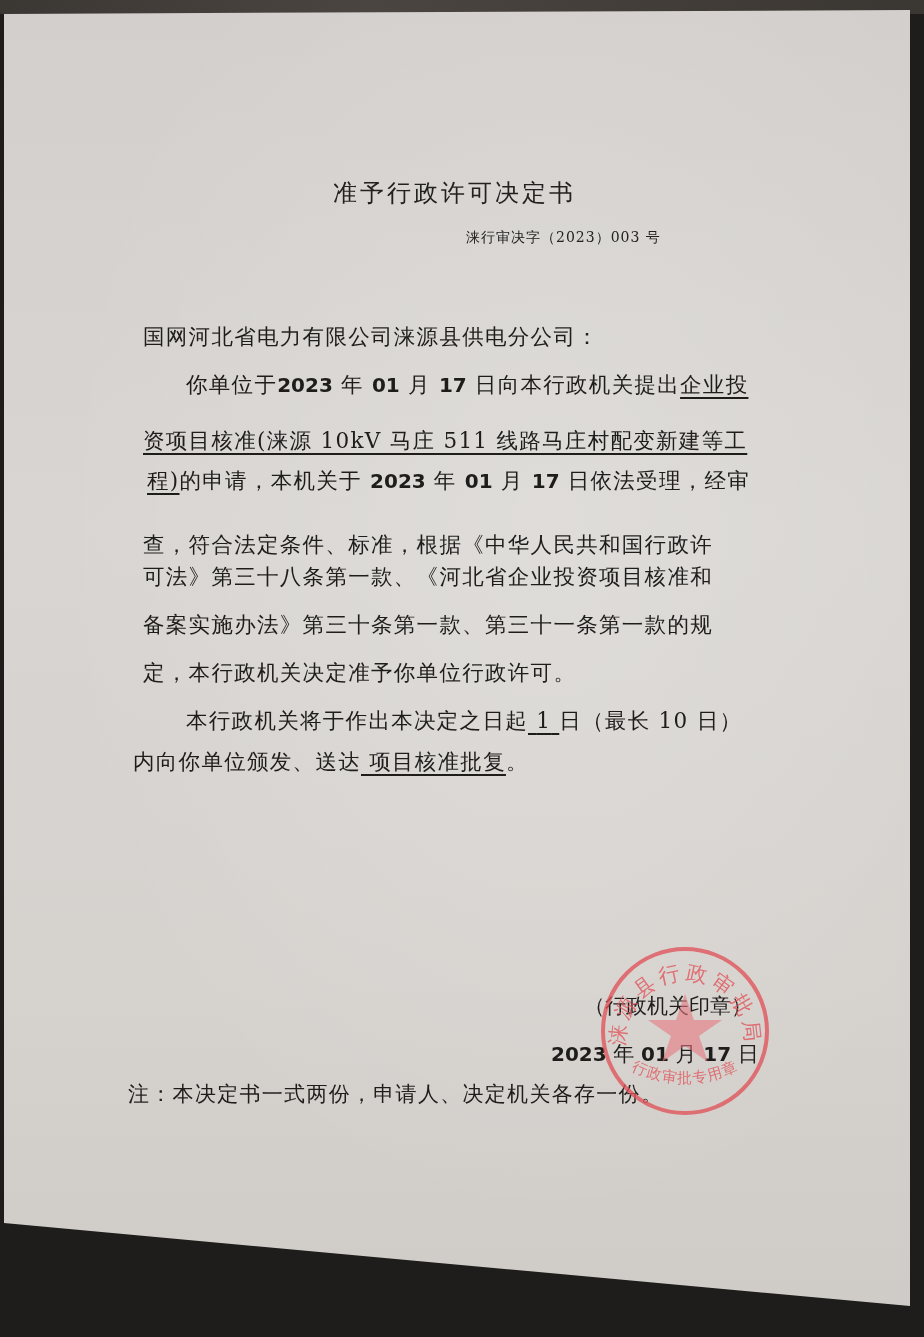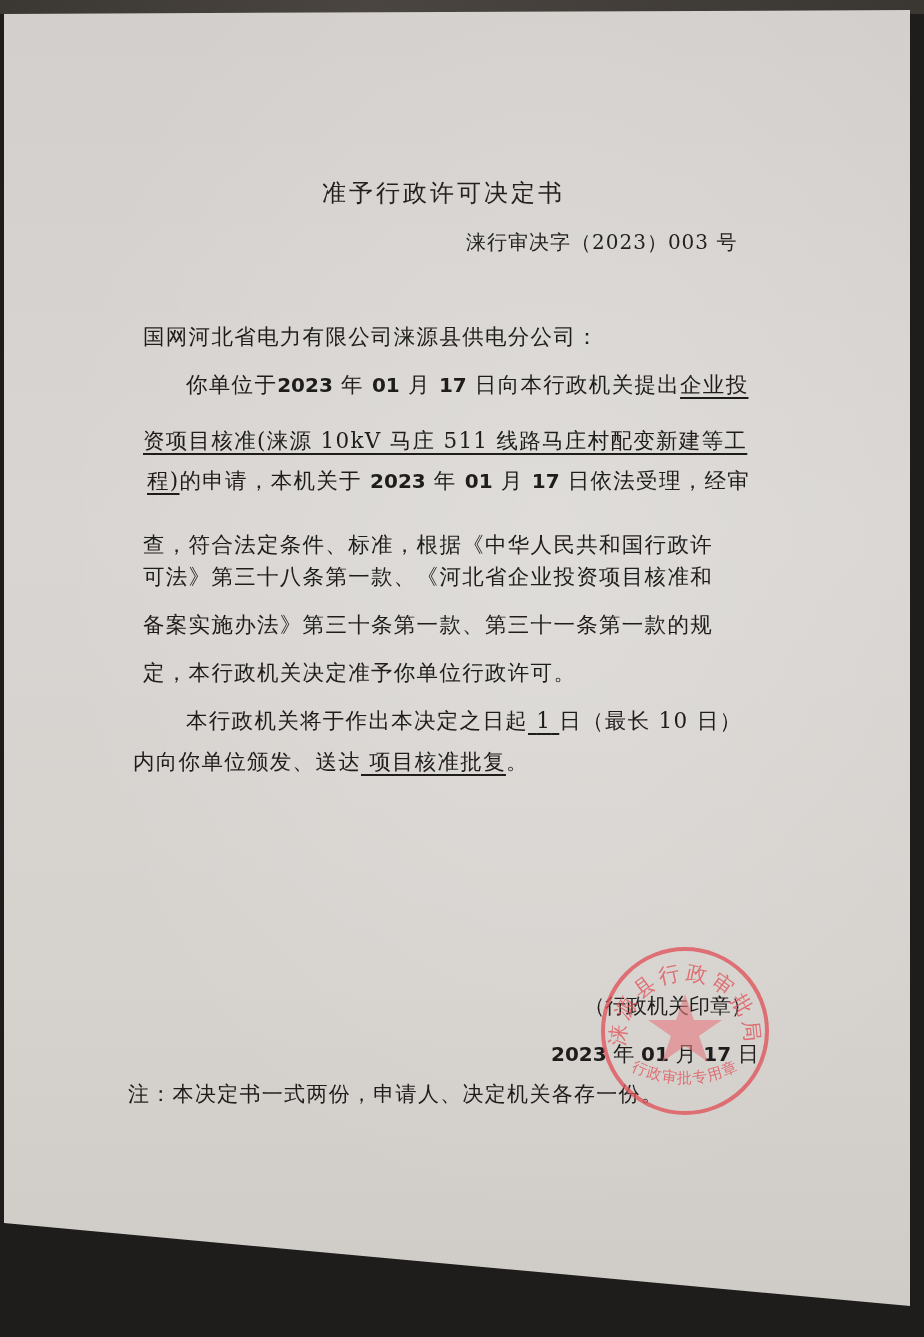--- a/index.html
+++ b/index.html
@@ -33,32 +33,32 @@
     .paper-shade {
       position: absolute;
       left: 4px; top: 10px;
       width: 906px; height: 1296px;
       clip-path: polygon(0 0.3%, 100% 0, 100% 100%, 0 93.6%);
       background: radial-gradient(ellipse at 60% 40%, rgba(255,255,255,.18), rgba(0,0,0,0) 65%);
       pointer-events: none;
     }
     .title {
       position: absolute;
-      left: 322px;
+      left: 333px;
       top: 177px;
       font-size: 24px;
       letter-spacing: 3px;
       color: #232120;
       white-space: nowrap;
     }
     .doc-number {
       position: absolute;
       left: 466px;
       top: 229px;
-      font-size: 20px;
+      font-size: 14px;
       letter-spacing: 1px;
       color: #232120;
       white-space: nowrap;
     }
     .body-text {
       position: absolute;
       left: 143px;
       width: 630px;
       font-size: 21.5px;
       color: #1f1d1c;

